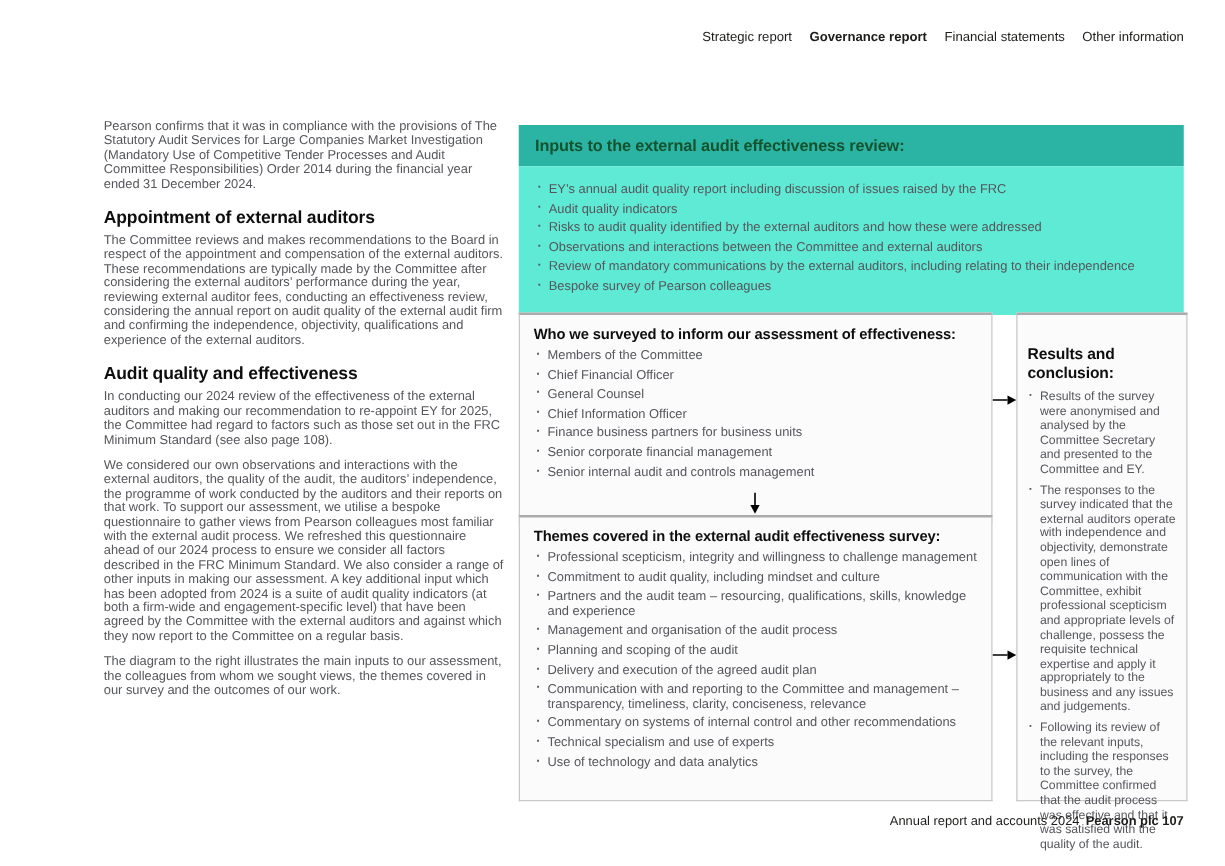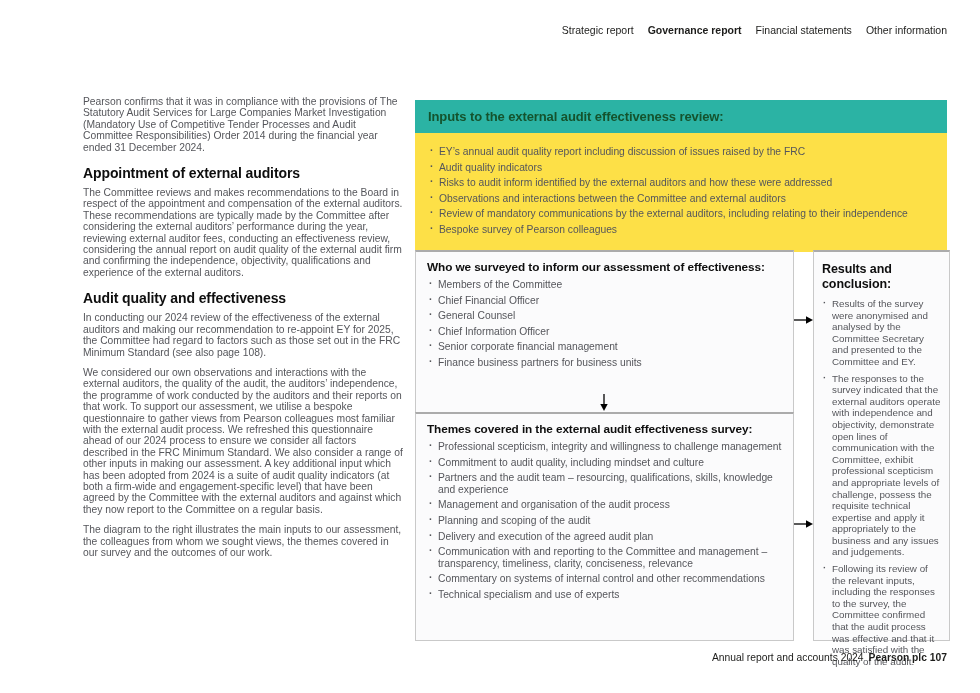--- a/index.html
+++ b/index.html
@@ -33,21 +33,21 @@
     margin: 12px 0 5px 0; letter-spacing: -0.1px;
   }
 
   
   .inputs-panel { position: absolute; left: 390px; top: 100px; width: 532px; }
   .inputs-header {
     background: #2bb3a4;
     color: #14532d; font-weight: 700; font-size: 13px;
     padding: 9px 13px; letter-spacing: -0.1px;
   }
-  .inputs-body { background: #fde047; padding: 9px 13px 12px 13px; }
+  .inputs-body { background: #5eead4; padding: 9px 13px 12px 13px; }
 
   
   ul.bullets { list-style: none; }
   ul.bullets li {
     position: relative; padding-left: 11px; margin: 4px 0;
     font-size: 10.3px; line-height: 11.6px; color: #55565b;
   }
   ul.bullets li::before {
     content: "\00b7"; position: absolute; left: 2px; top: -1px;
     font-weight: 700; color: #55565b;
@@ -57,21 +57,21 @@
   .box {
     position: absolute; background: #fbfbfc;
     border: 1px solid #c9c9c9; border-top: 2px solid #ababab;
   }
   .box-title {
     font-weight: 700; color: #0e0e0e; font-size: 11.8px;
     letter-spacing: -0.1px; white-space: nowrap; margin-bottom: 5px;
   }
   .surveyed-box { left: 390px; top: 250px; width: 379px; height: 168px; padding: 8px 11px; }
   .themes-box   { left: 390px; top: 412px; width: 379px; height: 229px; padding: 8px 11px; }
-  .results-box  { left: 788px; top: 250px; width: 137px; height: 391px; padding: 10px 8px; }
+  .results-box  { left: 788px; top: 250px; width: 137px; height: 391px; padding: 24px 8px; }
   .results-box .box-title { white-space: normal; font-size: 12.5px; line-height: 14.5px; margin-bottom: 7px; }
   .results-box ul.bullets li { font-size: 9.8px; line-height: 11.6px; margin: 5px 0; padding-left: 10px; }
   .results-box ul.bullets li::before { left: 1px; }
 
   
   .arr { position: absolute; }
 
   
   .footer {
     position: absolute; right: 58px; top: 652px;
@@ -100,52 +100,54 @@
     <p>We considered our own observations and interactions with the external auditors, the quality of the audit, the auditors’ independence, the programme of work conducted by the auditors and their reports on that work. To support our assessment, we utilise a bespoke questionnaire to gather views from Pearson colleagues most familiar with the external audit process. We refreshed this questionnaire ahead of our 2024 process to ensure we consider all factors described in the FRC Minimum Standard. We also consider a range of other inputs in making our assessment. A key additional input which has been adopted from 2024 is a suite of audit quality indicators (at both a firm-wide and engagement-specific level) that have been agreed by the Committee with the external auditors and against which they now report to the Committee on a regular basis.</p>
     <p>The diagram to the right illustrates the main inputs to our assessment, the colleagues from whom we sought views, the themes covered in our survey and the outcomes of our work.</p>
   </div>
 
   <div class="inputs-panel">
     <div class="inputs-header">Inputs to the external audit effectiveness review:</div>
     <div class="inputs-body">
       <ul class="bullets">
         <li>EY’s annual audit quality report including discussion of issues raised by the FRC</li>
         <li>Audit quality indicators</li>
-        <li>Risks to audit inform identified by the external auditors and how these were addressed</li>
+        <li>Risks to audit quality identified by the external auditors and how these were addressed</li>
         <li>Observations and interactions between the Committee and external auditors</li>
         <li>Review of mandatory communications by the external auditors, including relating to their independence</li>
         <li>Bespoke survey of Pearson colleagues</li>
       </ul>
     </div>
   </div>
 
   <div class="box surveyed-box">
     <div class="box-title">Who we surveyed to inform our assessment of effectiveness:</div>
     <ul class="bullets">
       <li>Members of the Committee</li>
       <li>Chief Financial Officer</li>
       <li>General Counsel</li>
       <li>Chief Information Officer</li>
+      <li>Finance business partners for business units</li>
       <li>Senior corporate financial management</li>
-      <li>Finance business partners for business units</li>
+      <li>Senior internal audit and controls management</li>
     </ul>
   </div>
 
   <div class="box themes-box">
     <div class="box-title">Themes covered in the external audit effectiveness survey:</div>
     <ul class="bullets">
       <li>Professional scepticism, integrity and willingness to challenge management</li>
       <li>Commitment to audit quality, including mindset and culture</li>
       <li>Partners and the audit team – resourcing, qualifications, skills, knowledge and experience</li>
       <li>Management and organisation of the audit process</li>
       <li>Planning and scoping of the audit</li>
       <li>Delivery and execution of the agreed audit plan</li>
       <li>Communication with and reporting to the Committee and management – transparency, timeliness, clarity, conciseness, relevance</li>
       <li>Commentary on systems of internal control and other recommendations</li>
       <li>Technical specialism and use of experts</li>
+      <li>Use of technology and data analytics</li>
     </ul>
   </div>
 
   <div class="box results-box">
     <div class="box-title">Results and conclusion:</div>
     <ul class="bullets">
       <li>Results of the survey were anonymised and analysed by the Committee Secretary and presented to the Committee and EY.</li>
       <li>The responses to the survey indicated that the external auditors operate with independence and objectivity, demonstrate open lines of communication with the Committee, exhibit professional scepticism and appropriate levels of challenge, possess the requisite technical expertise and apply it appropriately to the business and any issues and judgements.</li>
       <li>Following its review of the relevant inputs, including the responses to the survey, the Committee confirmed that the audit process was effective and that it was satisfied with the quality of the audit.</li>
     </ul>

